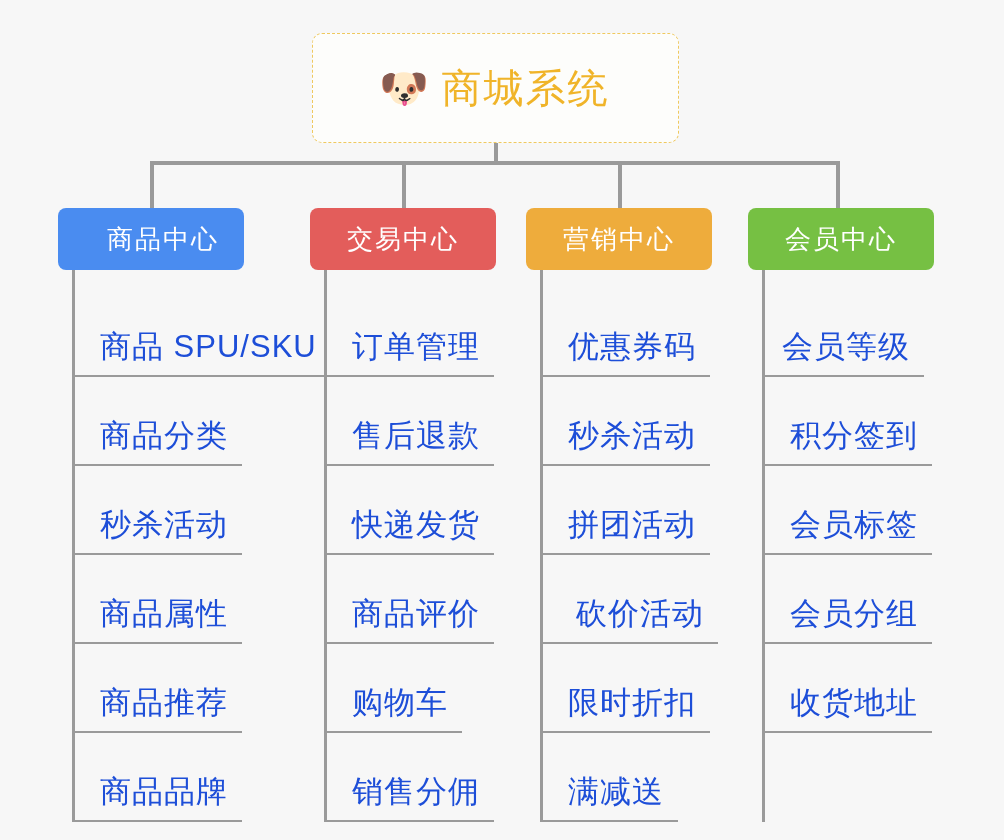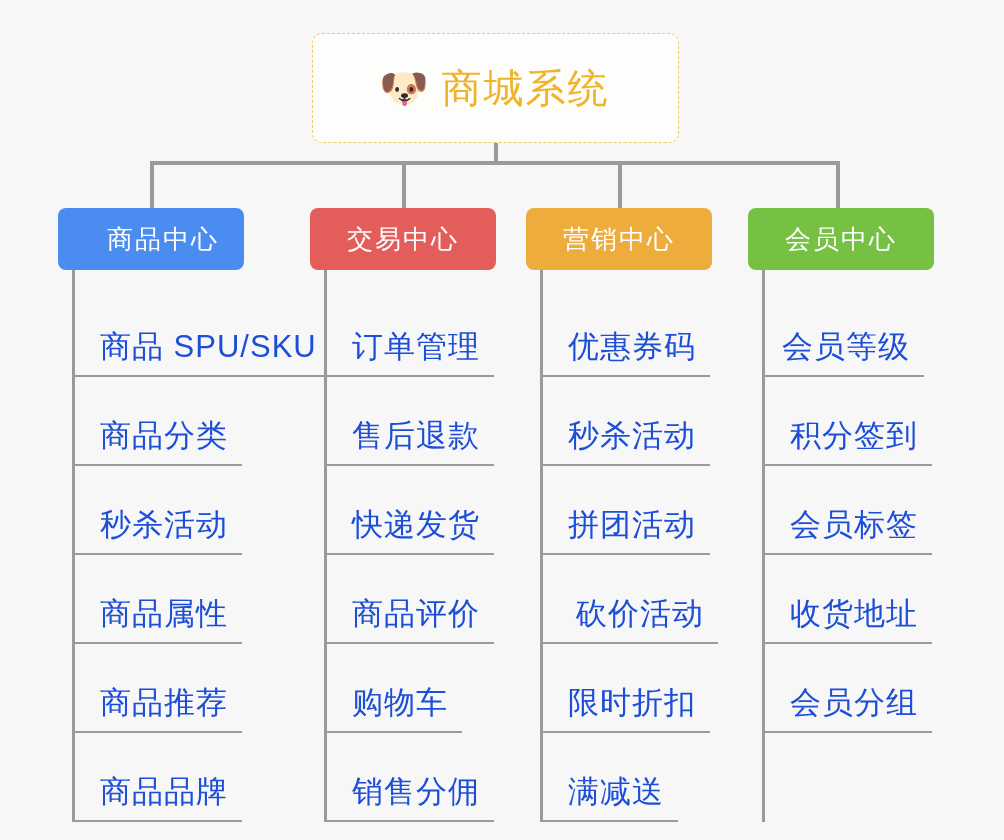--- a/index.html
+++ b/index.html
@@ -246,21 +246,21 @@
       <div class="leaf-item">
           <span class="leaf-inner" style="border-bottom-color: rgb(154, 154, 154); padding-left: 20px;"><span class="leaf-label">会员等级</span></span>
         </div>
       <div class="leaf-item">
           <span class="leaf-inner" style="border-bottom-color: rgb(154, 154, 154);"><span class="leaf-label">积分签到</span></span>
         </div>
       <div class="leaf-item">
           <span class="leaf-inner" style="border-bottom-color: rgb(154, 154, 154);"><span class="leaf-label">会员标签</span></span>
         </div>
       <div class="leaf-item">
+          <span class="leaf-inner" style="border-bottom-color: rgb(154, 154, 154);"><span class="leaf-label">会员分组</span></span>
+        </div>
+      <div class="leaf-item">
           <span class="leaf-inner" style="border-bottom-color: rgb(154, 154, 154);"><span class="leaf-label">收货地址</span></span>
         </div>
-      <div class="leaf-item">
-          <span class="leaf-inner" style="border-bottom-color: rgb(154, 154, 154);"><span class="leaf-label">会员分组</span></span>
-        </div>
     </div>
   </div>
 
 </div>
 
 </body></html>

